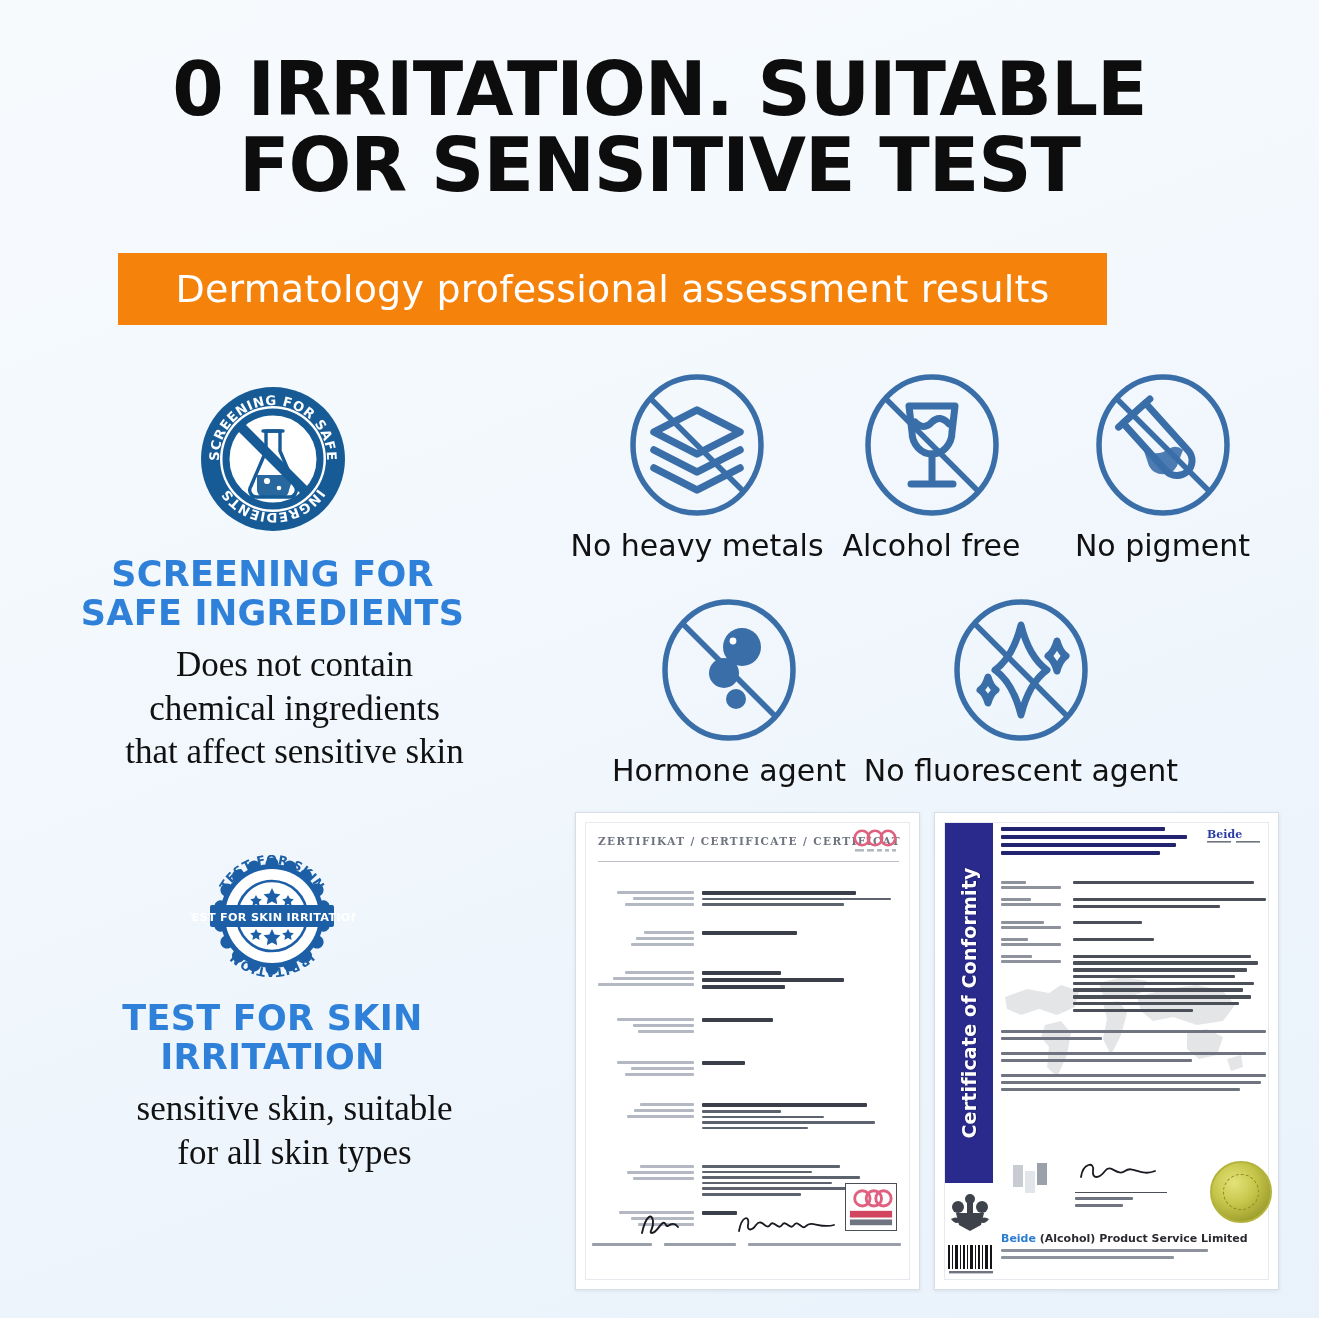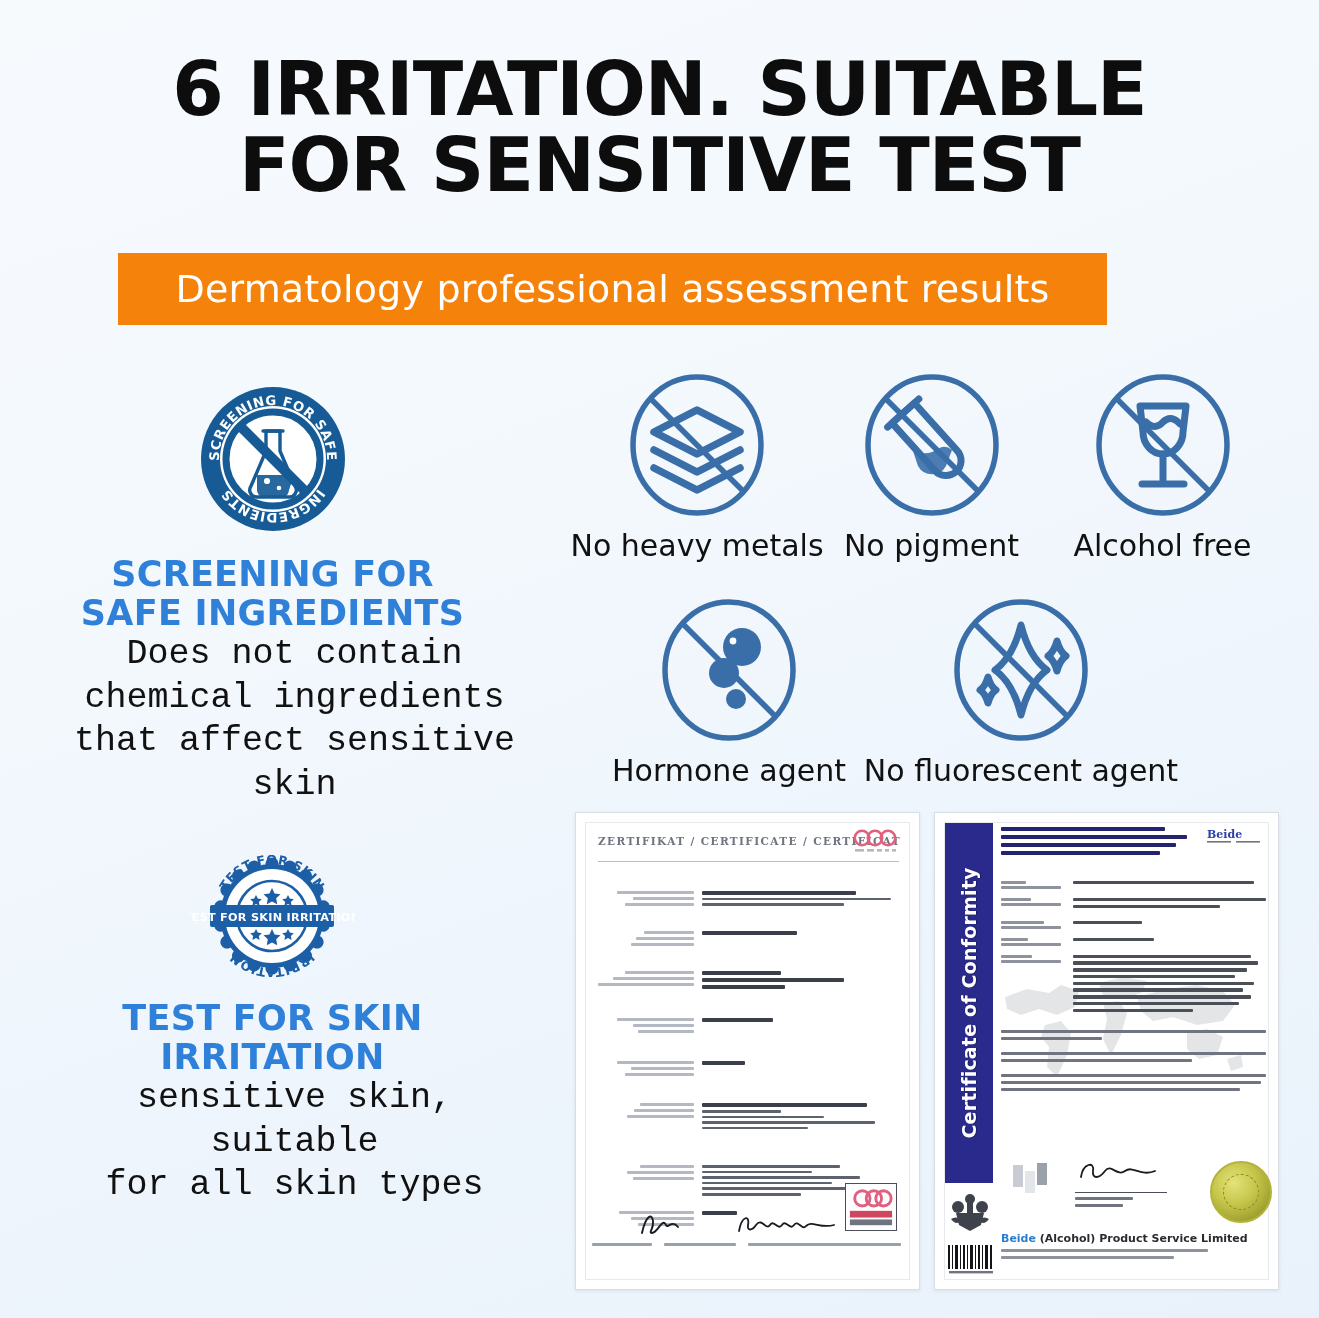--- a/index.html
+++ b/index.html
@@ -59,22 +59,22 @@
     line-height: 1.12;
     font-family: "DejaVu Sans", sans-serif;
     margin-top: 22px;
     letter-spacing: 0.3px;
   }
   .body-text {
     text-align: center;
     color: #111111;
     font-size: 35px;
     line-height: 1.24;
-    margin-top: 0;
-    font-family: Liberation Mono, monospace;
+    margin-top: 10px;
+    font-family: Liberation Serif, serif;
     padding-left: 44px;
   }
 
   .left-block-2 { position: absolute; left: 0; top: 855px; width: 545px; }
   .stamp-wrap { display: flex; justify-content: center; }
   .stamp-badge { width: 165px; height: 122px; position: relative; }
 
   
   .icon-grid { position: absolute; left: 578px; top: 370px; width: 700px; }
   .icon-row { display: flex; }
@@ -175,21 +175,21 @@
   .barcode { position: absolute; left: 12px; bottom: 14px; width: 48px; height: 30px; }
   .beide-footer { position: absolute; left: 66px; bottom: 30px; }
   .beide-footer .bf-title { font-size: 11px; font-weight: bold; color: #2a2a30; font-family: "DejaVu Sans", sans-serif; }
   .beide-footer .bf-title b { color: #2b7ed1; }
   .beide-footer i { display:block; height:3px; background:#8d929c; border-radius:1px; margin-top:4px; }
 </style>
 </head>
 <body>
 
 <div class="headline">
-  <span>6 IRRITATION. SUITABLE</span>
+  <span>0 IRRITATION. SUITABLE</span>
   <span class="l2">FOR SENSITIVE TEST</span>
 </div>
 
 <div class="orange-band">
   <span>Dermatology professional assessment results</span>
 </div>
 
 <div class="left-col">
 
   <div class="badge-wrap">
@@ -319,42 +319,42 @@
           <path d="M 32,98 L 75,120 L 118,98"></path>
         </g>
         <line x1="27" y1="27" x2="123" y2="123" stroke="#3a6ea8" stroke-width="5.5"></line>
       </svg>
       <div class="icon-label">No heavy metals</div>
     </div>
 
     <div class="icon-cell">
       <svg width="150" height="150" viewBox="0 0 150 150" aria-hidden="true">
         <ellipse cx="75" cy="75" rx="64" ry="68" fill="none" stroke="#3a6ea8" stroke-width="5.5"></ellipse>
-        <g fill="none" stroke="#3a6ea8" stroke-width="7" stroke-linejoin="round" stroke-linecap="round" transform="rotate(-42 75 75)">
-          <path d="M 60,32 L 90,32 L 90,96 a 15,15 0 0 1 -30,0 Z"></path>
-          <line x1="54" y1="32" x2="96" y2="32"></line>
-        </g>
-        <path d="M 55,78 q 12,10 26,1 q 7,-5 14,1 l -6,16 a 16,16 0 0 1 -28,0 Z" fill="#3a6ea8" opacity=".9"></path>
-        <line x1="27" y1="27" x2="123" y2="123" stroke="#3a6ea8" stroke-width="5.5"></line>
-      </svg>
-      <div class="icon-label">No pigment</div>
-    </div>
-
-    <div class="icon-cell">
-      <svg width="150" height="150" viewBox="0 0 150 150" aria-hidden="true">
-        <ellipse cx="75" cy="75" rx="64" ry="68" fill="none" stroke="#3a6ea8" stroke-width="5.5"></ellipse>
         <g fill="none" stroke="#3a6ea8" stroke-width="7" stroke-linejoin="round" stroke-linecap="round">
           <path d="M 52,36 L 98,36 L 95,62 a 20,22 0 0 1 -40,0 Z"></path>
           <line x1="75" y1="84" x2="75" y2="112"></line>
           <line x1="54" y1="114" x2="96" y2="114"></line>
           <path d="M 58,52 q 9,9 17,0 q 8,-8 17,2"></path>
         </g>
         <line x1="27" y1="27" x2="123" y2="123" stroke="#3a6ea8" stroke-width="5.5"></line>
       </svg>
       <div class="icon-label">Alcohol free</div>
+    </div>
+
+    <div class="icon-cell">
+      <svg width="150" height="150" viewBox="0 0 150 150" aria-hidden="true">
+        <ellipse cx="75" cy="75" rx="64" ry="68" fill="none" stroke="#3a6ea8" stroke-width="5.5"></ellipse>
+        <g fill="none" stroke="#3a6ea8" stroke-width="7" stroke-linejoin="round" stroke-linecap="round" transform="rotate(-42 75 75)">
+          <path d="M 60,32 L 90,32 L 90,96 a 15,15 0 0 1 -30,0 Z"></path>
+          <line x1="54" y1="32" x2="96" y2="32"></line>
+        </g>
+        <path d="M 55,78 q 12,10 26,1 q 7,-5 14,1 l -6,16 a 16,16 0 0 1 -28,0 Z" fill="#3a6ea8" opacity=".9"></path>
+        <line x1="27" y1="27" x2="123" y2="123" stroke="#3a6ea8" stroke-width="5.5"></line>
+      </svg>
+      <div class="icon-label">No pigment</div>
     </div>
   </div>
 
   <div class="icon-row r2">
 
     <div class="icon-cell">
       <svg width="150" height="150" viewBox="0 0 150 150" aria-hidden="true">
         <ellipse cx="75" cy="75" rx="64" ry="68" fill="none" stroke="#3a6ea8" stroke-width="5.5"></ellipse>
         <circle cx="88" cy="52" r="19" fill="#3a6ea8"></circle>
         <circle cx="70" cy="78" r="15" fill="#3a6ea8"></circle>

